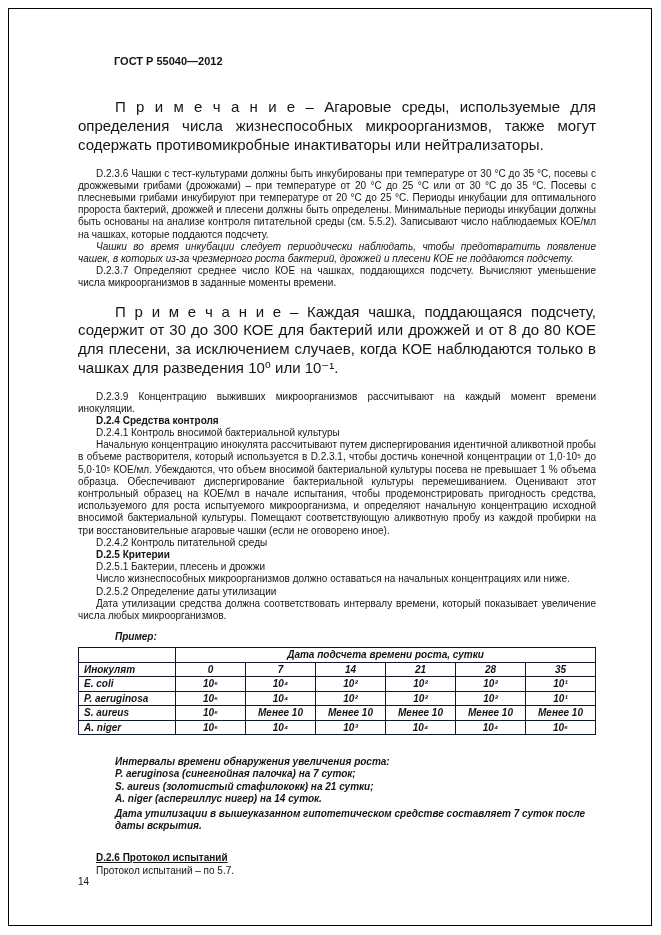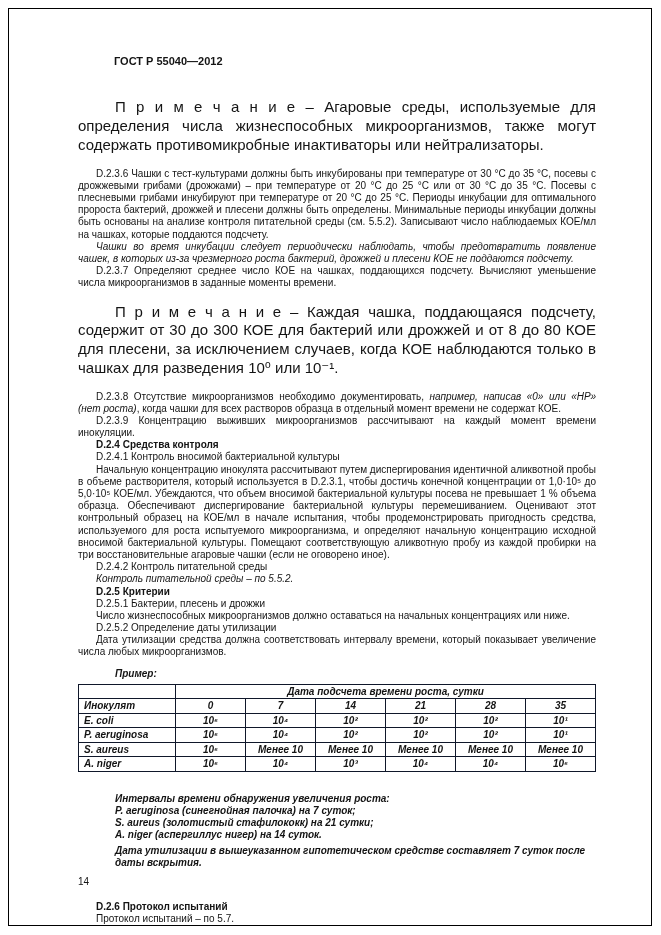--- a/index.html
+++ b/index.html
@@ -74,21 +74,21 @@
     margin-left: 37px;
     margin-top: 21px;
     text-align: left;
   }
   .after-table p {
     font-weight: bold;
     font-style: italic;
     text-indent: 0;
   }
   .after-table .conclusion { margin-top: 3px; }
-  .sec-gap { margin-top: 32px; }
+  .sec-gap { margin-top: 20px; text-decoration: underline; }
   .page-number {
     position: absolute;
     left: 78px; top: 876px;
     font-size: 10px;
   }
 </style>
 </head>
 <body>
 
 <div class="page-border"></div>
@@ -100,33 +100,31 @@
   <p class="note">П р и м е ч а н и е –  Агаровые среды, используемые для определения числа жизнеспособных микроорганизмов, также могут содержать противомикробные инактиваторы или нейтрализаторы.</p>
 
   <p class="ind">D.2.3.6 Чашки с тест-культурами должны быть инкубированы при температуре от 30 °С до 35 °С, посевы с дрожжевыми грибами (дрожжами) – при температуре от 20 °С до 25 °С или от 30 °С до 35 °С. Посевы с плесневыми грибами инкубируют при температуре от 20 °С до 25 °С. Периоды инкубации для оптимального пророста бактерий, дрожжей и плесени должны быть определены. Минимальные периоды инкубации должны быть основаны на анализе контроля питательной среды (см. 5.5.2). Записывают число наблюдаемых КОЕ/мл на чашках, которые поддаются подсчету.</p>
 
   <p class="ind italic">Чашки во время инкубации следует периодически наблюдать, чтобы предотвратить появление чашек, в которых из-за чрезмерного роста бактерий, дрожжей и плесени КОЕ не поддаются подсчету.</p>
 
   <p class="ind">D.2.3.7 Определяют среднее число КОЕ на чашках, поддающихся подсчету. Вычисляют уменьшение числа микроорганизмов в заданные моменты времени.</p>
 
   <p class="note">П р и м е ч а н и е – Каждая чашка, поддающаяся подсчету, содержит от 30 до 300 КОЕ для бактерий или дрожжей и от 8 до 80 КОЕ для плесени, за исключением случаев, когда КОЕ наблюдаются только в чашках для разведения 10⁰ или 10⁻¹.</p>
 
-  <p class="ind"><span>D.2.3.8 Отсутствие микроорганизмов необходимо документировать, </span><span class="italic">например, написав «0» или «НР» (нет роста)</span><span>, когда чашки для всех растворов образца в отдельный момент времени не содержат КОЕ.</span></p>
 
   <p class="ind">D.2.3.9 Концентрацию выживших микроорганизмов рассчитывают на каждый момент времени инокуляции.</p>
 
   <p class="heading">D.2.4 Средства контроля</p>
 
   <p class="ind">D.2.4.1 Контроль вносимой бактериальной культуры</p>
 
   <p class="ind">Начальную концентрацию инокулята рассчитывают путем диспергирования идентичной аликвотной пробы в объеме растворителя, который используется в D.2.3.1, чтобы достичь конечной концентрации от 1,0·10⁵ до 5,0·10⁵ КОЕ/мл. Убеждаются, что объем вносимой бактериальной культуры посева не превышает 1 % объема образца. Обеспечивают диспергирование бактериальной культуры перемешиванием. Оценивают этот контрольный образец на КОЕ/мл в начале испытания, чтобы продемонстрировать пригодность средства, используемого для роста испытуемого микроорганизма, и определяют начальную концентрацию исходной вносимой бактериальной культуры. Помещают соответствующую аликвотную пробу из каждой пробирки на три восстановительные агаровые чашки (если не оговорено иное).</p>
 
   <p class="ind">D.2.4.2 Контроль питательной среды</p>
 
-  <p class="ind italic">Контроль питательной среды – по 5.5.2.</p>
 
   <p class="heading">D.2.5 Критерии</p>
 
   <p class="ind">D.2.5.1 Бактерии, плесень и дрожжи</p>
 
   <p class="ind">Число жизнеспособных микроорганизмов должно оставаться на начальных концентрациях или ниже.</p>
 
   <p class="ind">D.2.5.2 Определение даты утилизации</p>
 
   <p class="ind">Дата утилизации средства должна соответствовать интервалу времени, который показывает увеличение числа любых микроорганизмов.</p>

